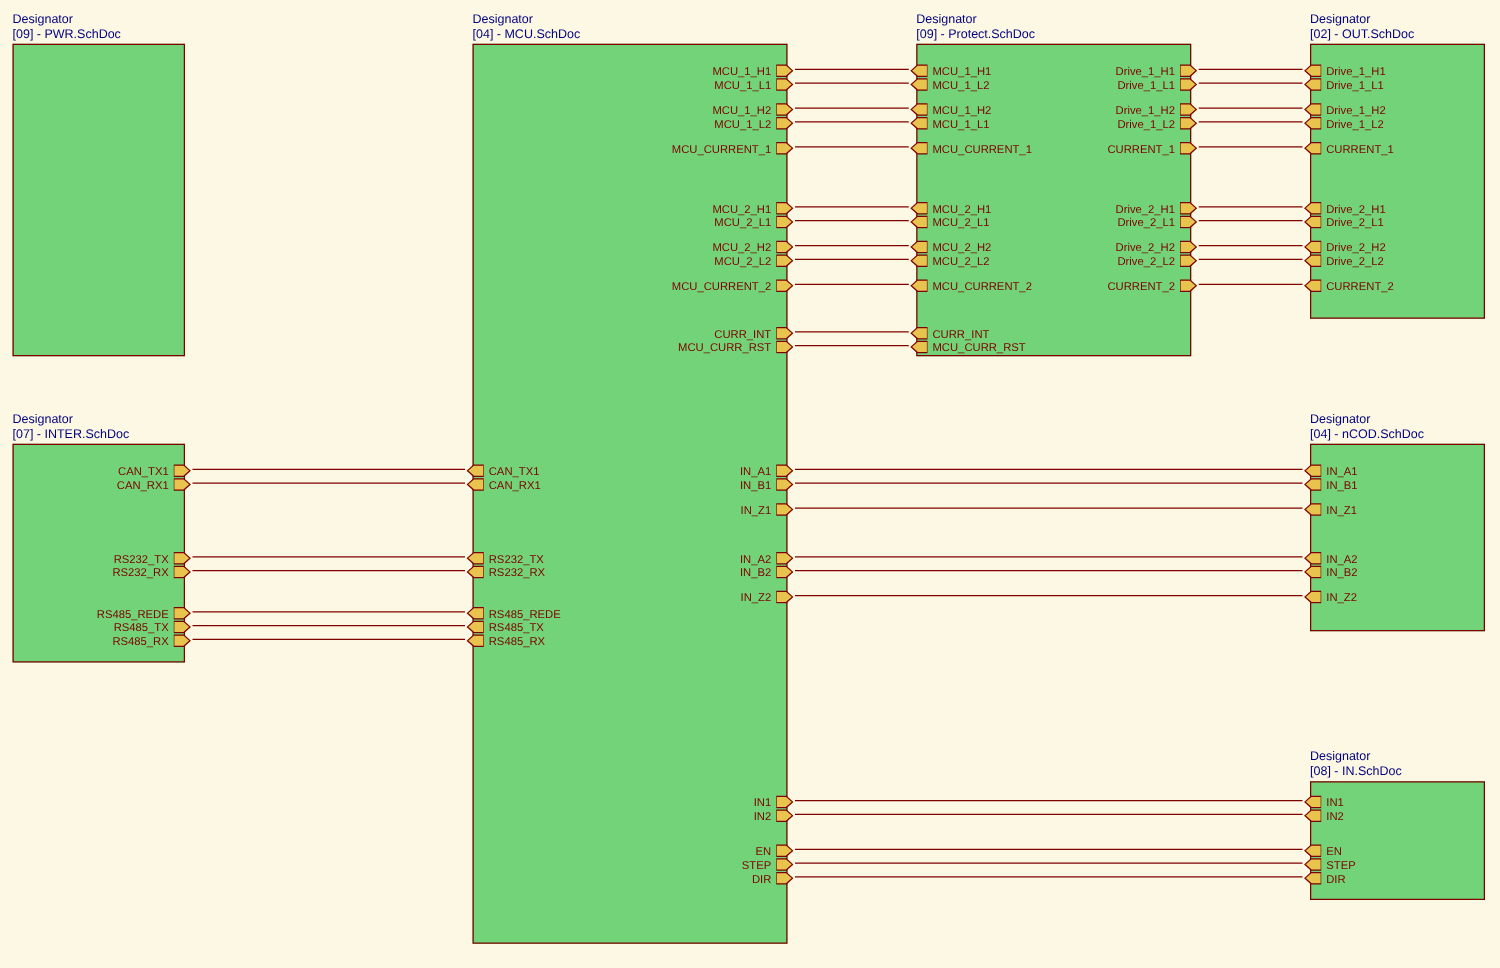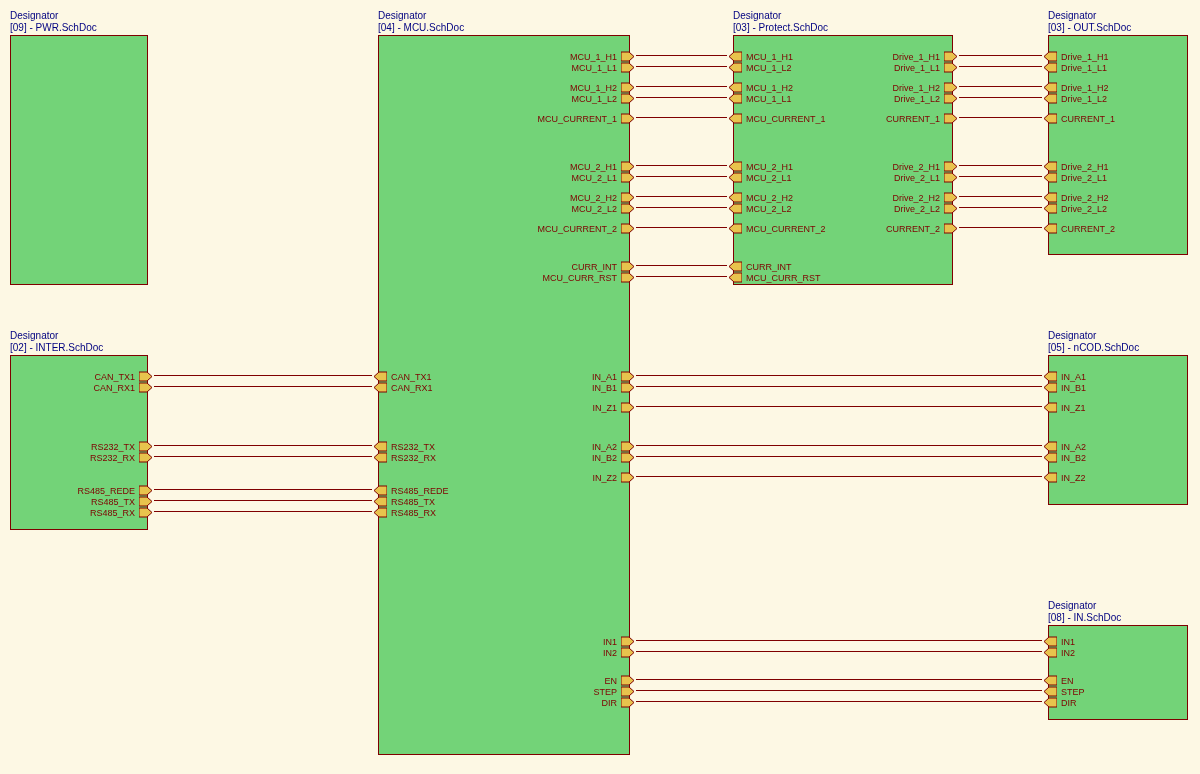--- a/index.html
+++ b/index.html
@@ -252,21 +252,21 @@
     </div>
     <div class="port port-left" style="top: 471px;">
       <span class="label">RS485_RX</span>
       <svg class="arrow-svg" viewBox="0 0 14 11">
         <polygon points="14,1 6,1 1,5.5 6,10 14,10"></polygon>
       </svg>
     </div>
   </div>
 
 <div class="title" style="left:733px; top:10px;">Designator</div>
-<div class="title" style="left:733px; top:22px;">[03] - Protect.SchDoc</div>
+<div class="title" style="left:733px; top:22px;">[09] - Protect.SchDoc</div>
 <div class="block" id="protect" style="left:733px; top:35px; width:220px; height:250px;">
     <div class="port port-left" style="top: 15px;">
       <span class="label">MCU_1_H1</span>
       <svg class="arrow-svg" viewBox="0 0 14 11">
         <polygon points="14,1 6,1 1,5.5 6,10 14,10"></polygon>
       </svg>
     </div>
     <div class="port port-left" style="top: 26px;">
       <span class="label">MCU_1_L2</span>
       <svg class="arrow-svg" viewBox="0 0 14 11">
@@ -389,21 +389,21 @@
     </div>
     <div class="port port-right" style="top: 187px;">
       <span class="label">CURRENT_2</span>
       <svg class="arrow-svg" viewBox="0 0 14 11">
         <polygon points="0,1 8,1 13,5.5 8,10 0,10"></polygon>
       </svg>
     </div>
   </div>
 
 <div class="title" style="left:1048px; top:10px;">Designator</div>
-<div class="title" style="left:1048px; top:22px;">[03] - OUT.SchDoc</div>
+<div class="title" style="left:1048px; top:22px;">[02] - OUT.SchDoc</div>
 <div class="block" id="out" style="left:1048px; top:35px; width:140px; height:220px;">
     <div class="port port-left" style="top: 15px;">
       <span class="label">Drive_1_H1</span>
       <svg class="arrow-svg" viewBox="0 0 14 11">
         <polygon points="14,1 6,1 1,5.5 6,10 14,10"></polygon>
       </svg>
     </div>
     <div class="port port-left" style="top: 26px;">
       <span class="label">Drive_1_L1</span>
       <svg class="arrow-svg" viewBox="0 0 14 11">
@@ -454,21 +454,21 @@
     </div>
     <div class="port port-left" style="top: 187px;">
       <span class="label">CURRENT_2</span>
       <svg class="arrow-svg" viewBox="0 0 14 11">
         <polygon points="14,1 6,1 1,5.5 6,10 14,10"></polygon>
       </svg>
     </div>
   </div>
 
 <div class="title" style="left:10px; top:330px;">Designator</div>
-<div class="title" style="left:10px; top:342px;">[02] - INTER.SchDoc</div>
+<div class="title" style="left:10px; top:342px;">[07] - INTER.SchDoc</div>
 <div class="block" id="inter" style="left:10px; top:355px; width:138px; height:175px;">
     <div class="port port-right" style="top: 15px;">
       <span class="label">CAN_TX1</span>
       <svg class="arrow-svg" viewBox="0 0 14 11">
         <polygon points="0,1 8,1 13,5.5 8,10 0,10"></polygon>
       </svg>
     </div>
     <div class="port port-right" style="top: 26px;">
       <span class="label">CAN_RX1</span>
       <svg class="arrow-svg" viewBox="0 0 14 11">
@@ -501,21 +501,21 @@
     </div>
     <div class="port port-right" style="top: 151px;">
       <span class="label">RS485_RX</span>
       <svg class="arrow-svg" viewBox="0 0 14 11">
         <polygon points="0,1 8,1 13,5.5 8,10 0,10"></polygon>
       </svg>
     </div>
   </div>
 
 <div class="title" style="left:1048px; top:330px;">Designator</div>
-<div class="title" style="left:1048px; top:342px;">[05] - nCOD.SchDoc</div>
+<div class="title" style="left:1048px; top:342px;">[04] - nCOD.SchDoc</div>
 <div class="block" id="ncod" style="left:1048px; top:355px; width:140px; height:150px;">
     <div class="port port-left" style="top: 15px;">
       <span class="label">IN_A1</span>
       <svg class="arrow-svg" viewBox="0 0 14 11">
         <polygon points="14,1 6,1 1,5.5 6,10 14,10"></polygon>
       </svg>
     </div>
     <div class="port port-left" style="top: 26px;">
       <span class="label">IN_B1</span>
       <svg class="arrow-svg" viewBox="0 0 14 11">

